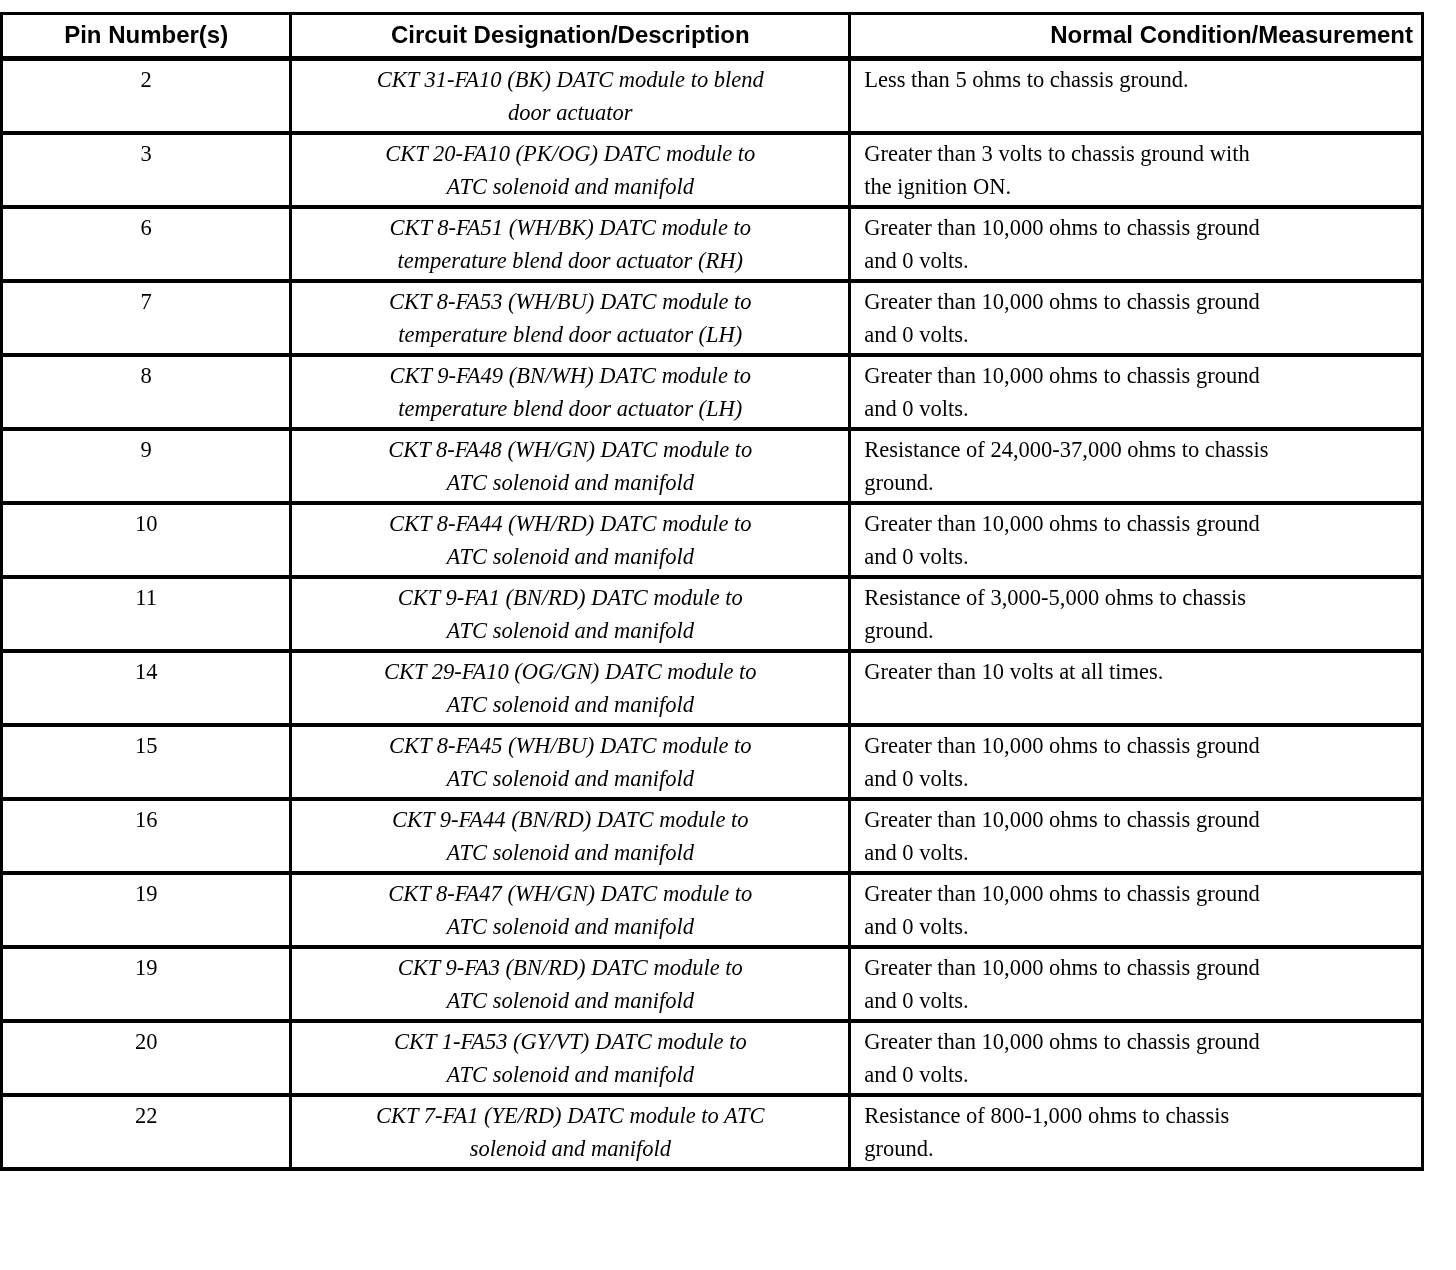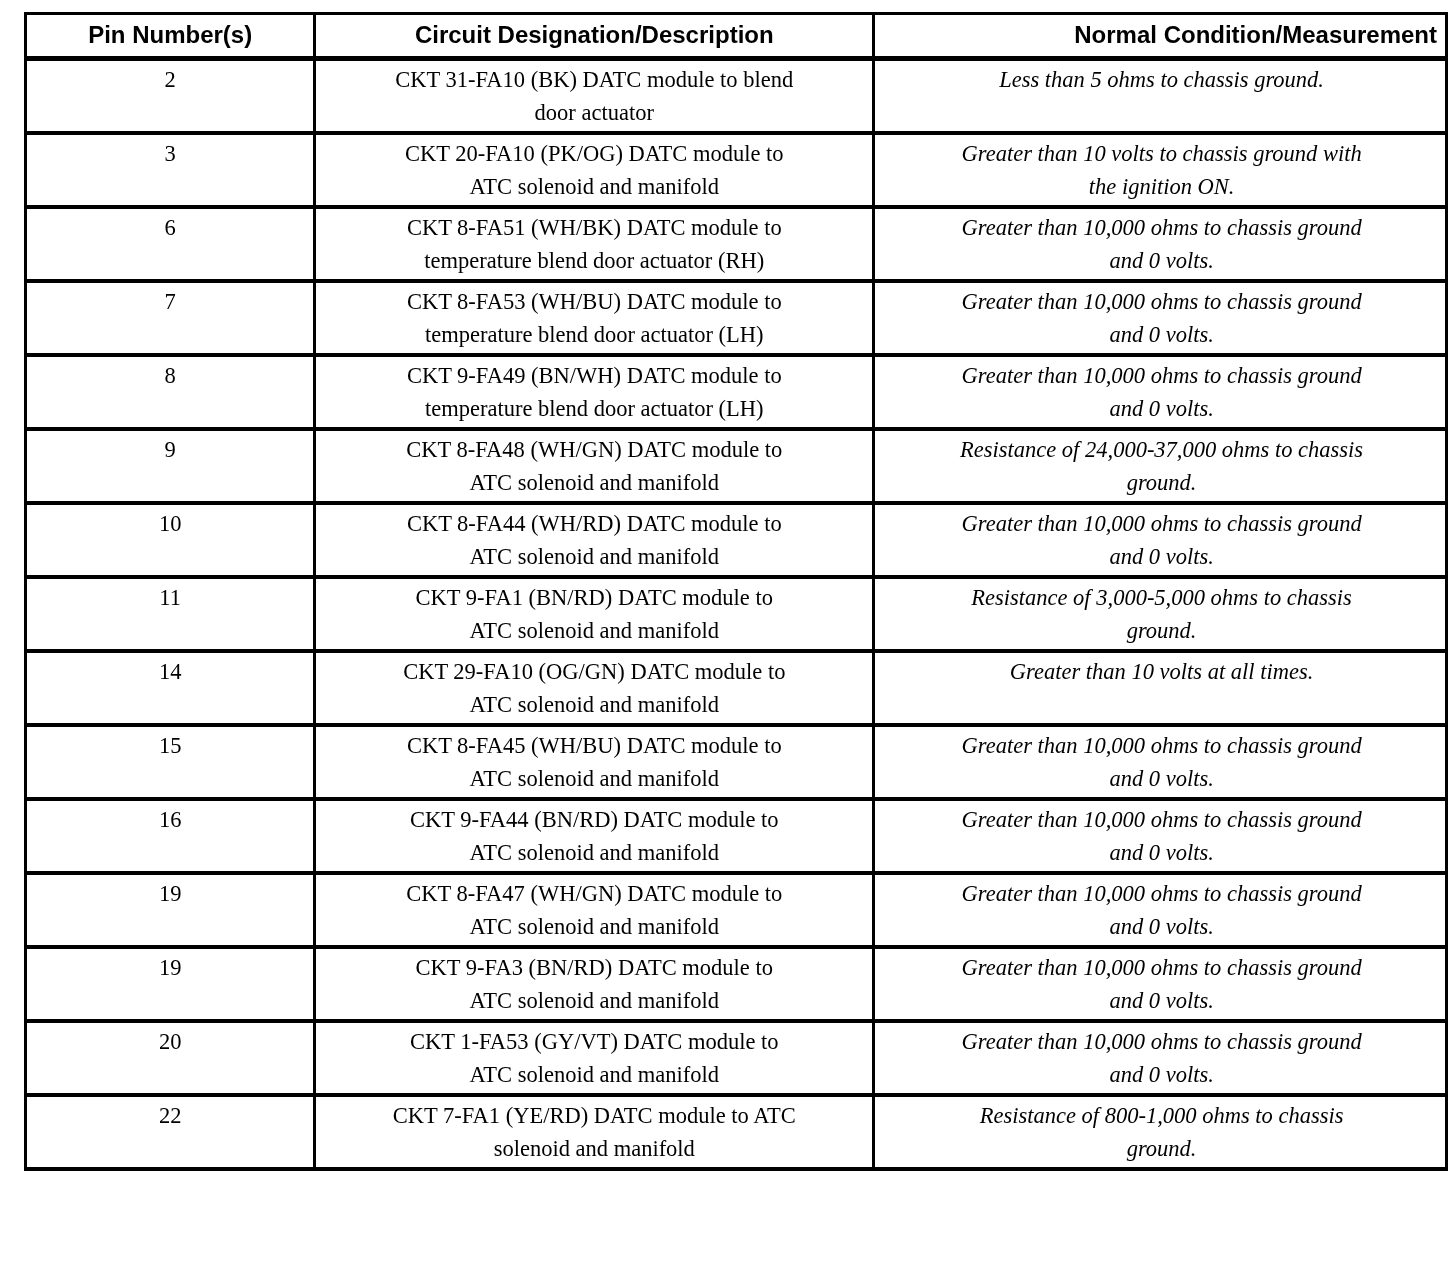--- a/index.html
+++ b/index.html
@@ -13,21 +13,21 @@
     padding: 0;
     background: var(--bg-color);
   }
   body {
     width: 1456px;
     height: 1270px;
     overflow: hidden;
   }
   .pin-table {
     position: absolute;
-    left: 24px;
+    left: 0;
     top: 12px;
     width: 1424px;
     border-collapse: collapse;
     background: var(--bg-color);
     color: var(--text-color);
   }
   .pin-table th {
     font-family: "Liberation Sans", sans-serif;
     font-weight: bold;
     font-size: 24px;
@@ -53,26 +53,26 @@
     border-bottom: 4px solid var(--border-color);
     padding: 2px 8px 2px 8px;
     white-space: pre-line;
     background: var(--bg-color);
   }
   .pin-table td.cell-pin {
     text-align: center;
   }
   .pin-table td.cell-circuit {
     text-align: center;
+    font-style: italic;
   }
   .pin-table td.cell-condition {
-    text-align: center;
+    text-align: left;
     padding-left: 13px;
     padding-right: 10px;
-    font-style: italic;
   }
   .pin-table tr.data-row {
     height: 74px;
   }
 </style>
 </head>
 <body>
 
 <table class="pin-table">
   <thead>
@@ -86,21 +86,21 @@
       <tr class="data-row">
         <td class="cell-pin">2</td>
         <td class="cell-circuit">CKT 31-FA10 (BK) DATC module to blend
 door actuator</td>
         <td class="cell-condition">Less than 5 ohms to chassis ground.</td>
       </tr>
       <tr class="data-row">
         <td class="cell-pin">3</td>
         <td class="cell-circuit">CKT 20-FA10 (PK/OG) DATC module to
 ATC solenoid and manifold</td>
-        <td class="cell-condition">Greater than 10 volts to chassis ground with
+        <td class="cell-condition">Greater than 3 volts to chassis ground with
 the ignition ON.</td>
       </tr>
       <tr class="data-row">
         <td class="cell-pin">6</td>
         <td class="cell-circuit">CKT 8-FA51 (WH/BK) DATC module to
 temperature blend door actuator (RH)</td>
         <td class="cell-condition">Greater than 10,000 ohms to chassis ground
 and 0 volts.</td>
       </tr>
       <tr class="data-row">

